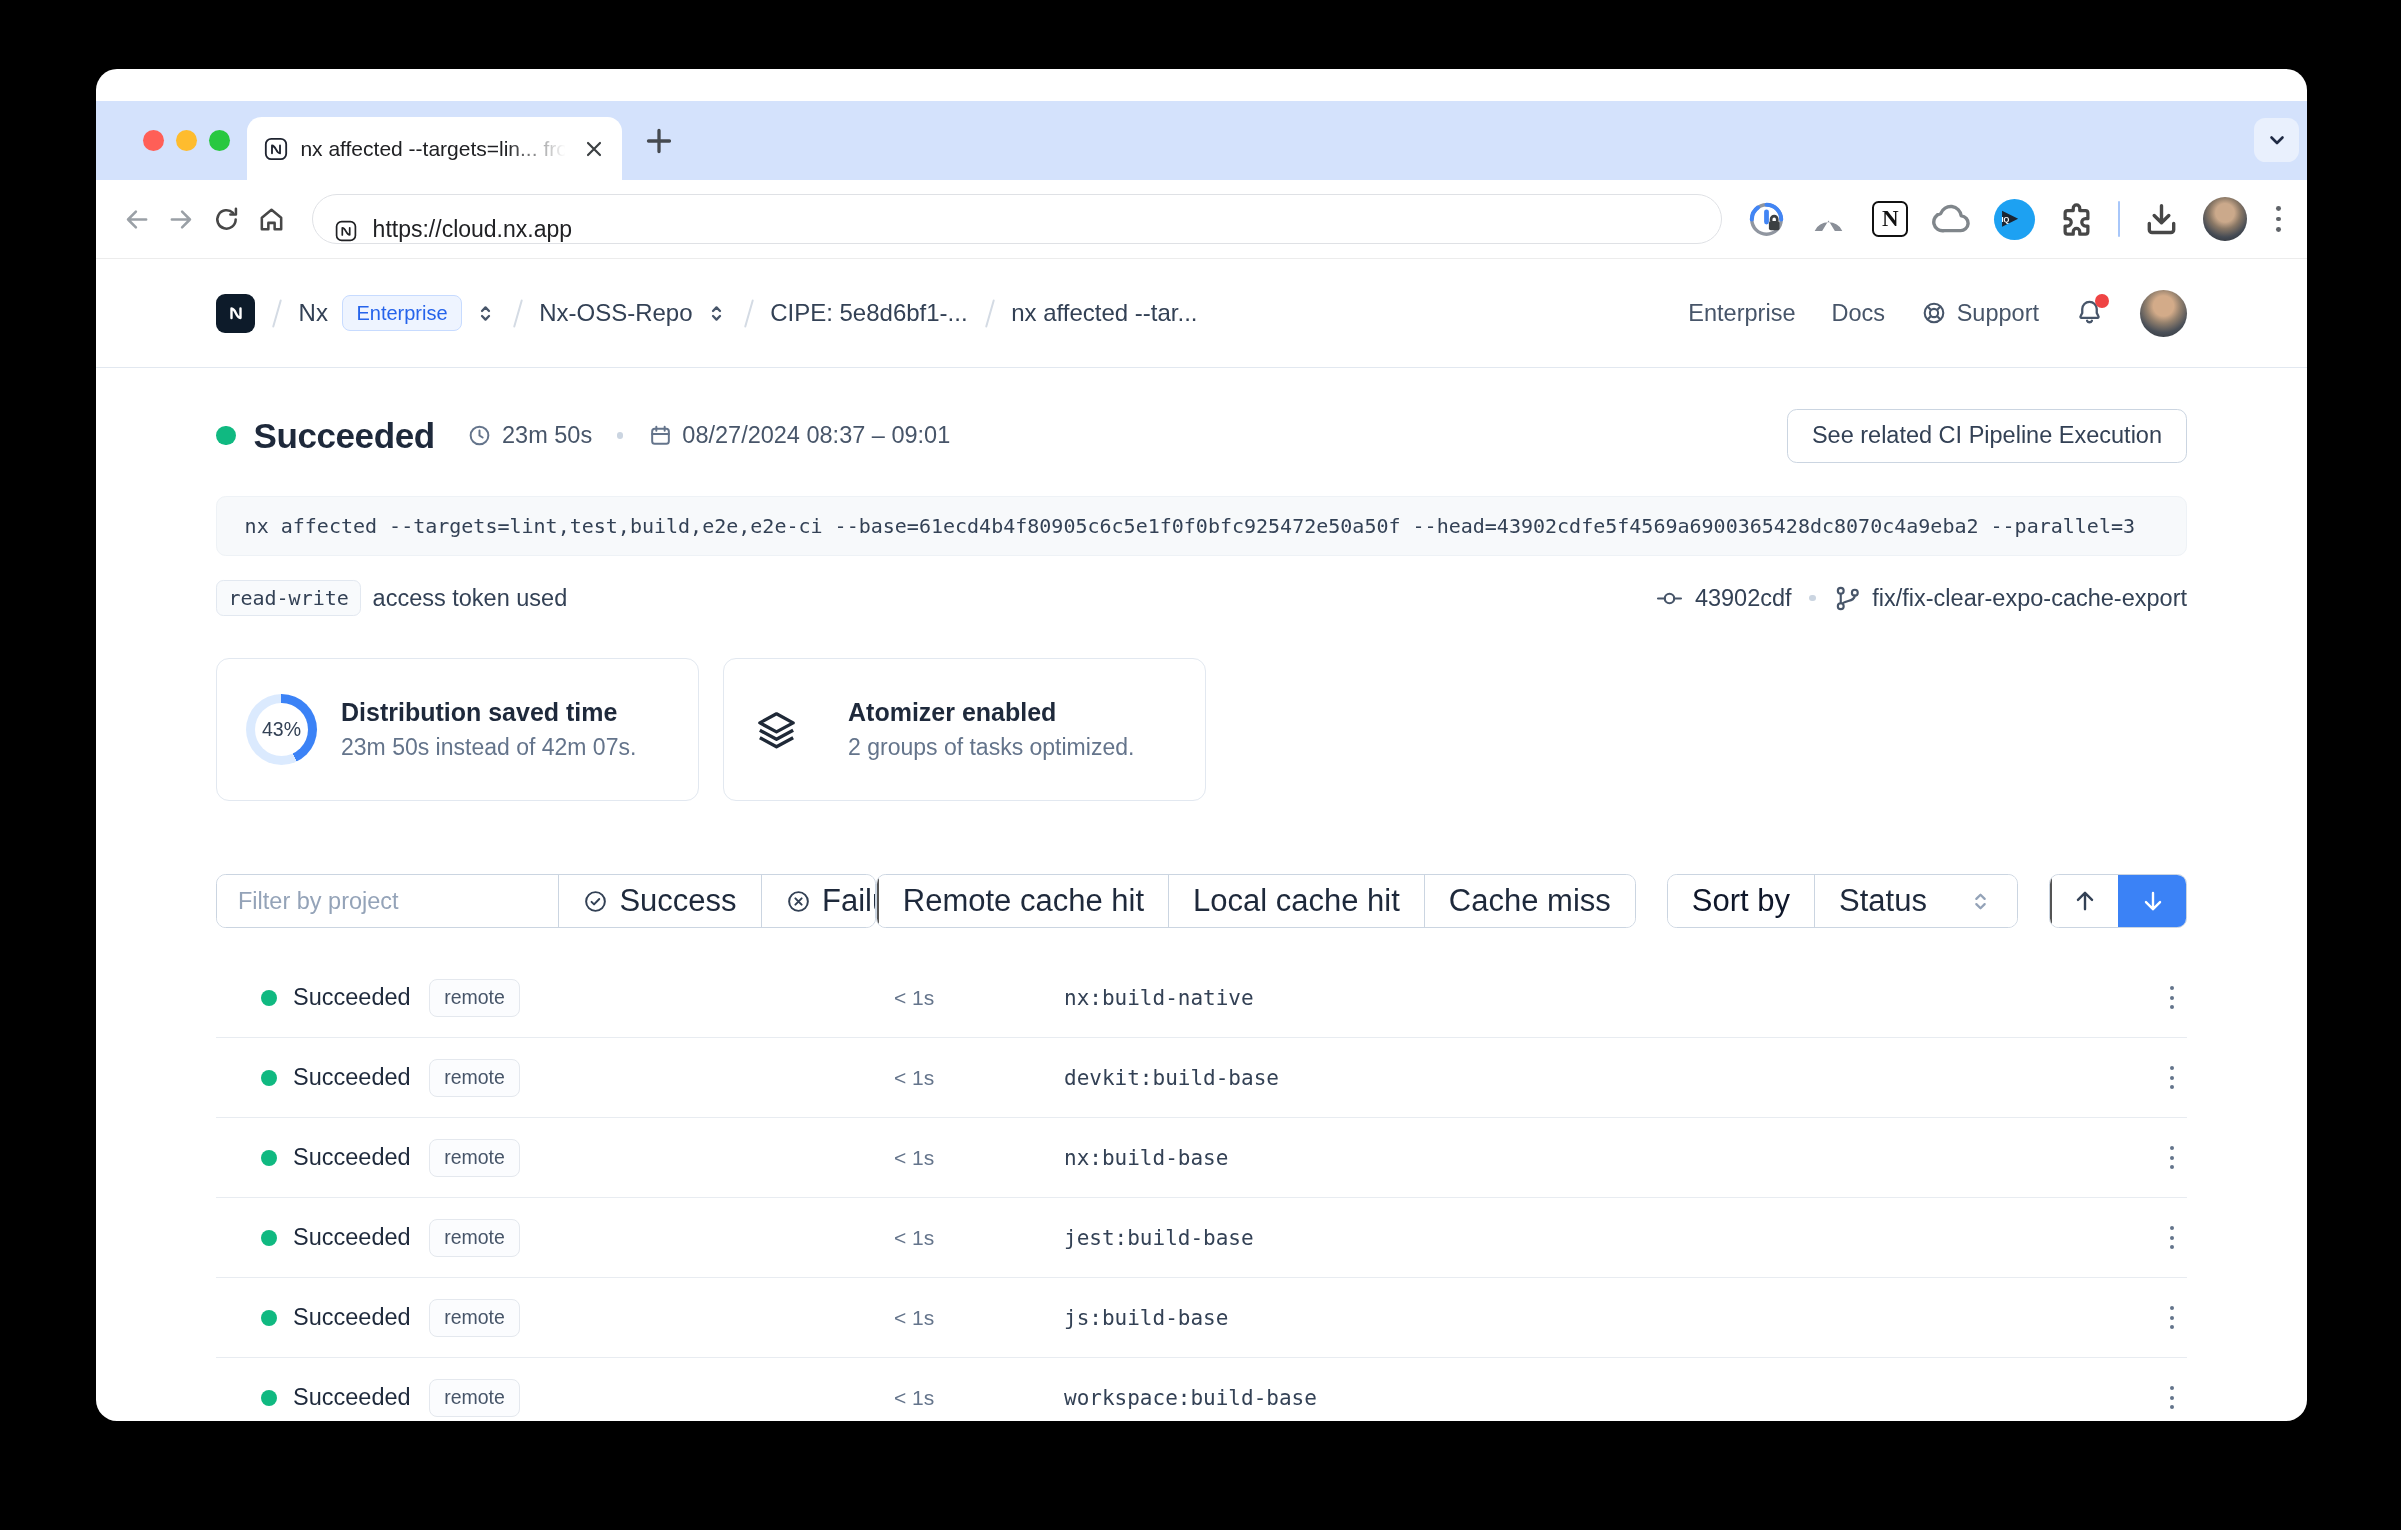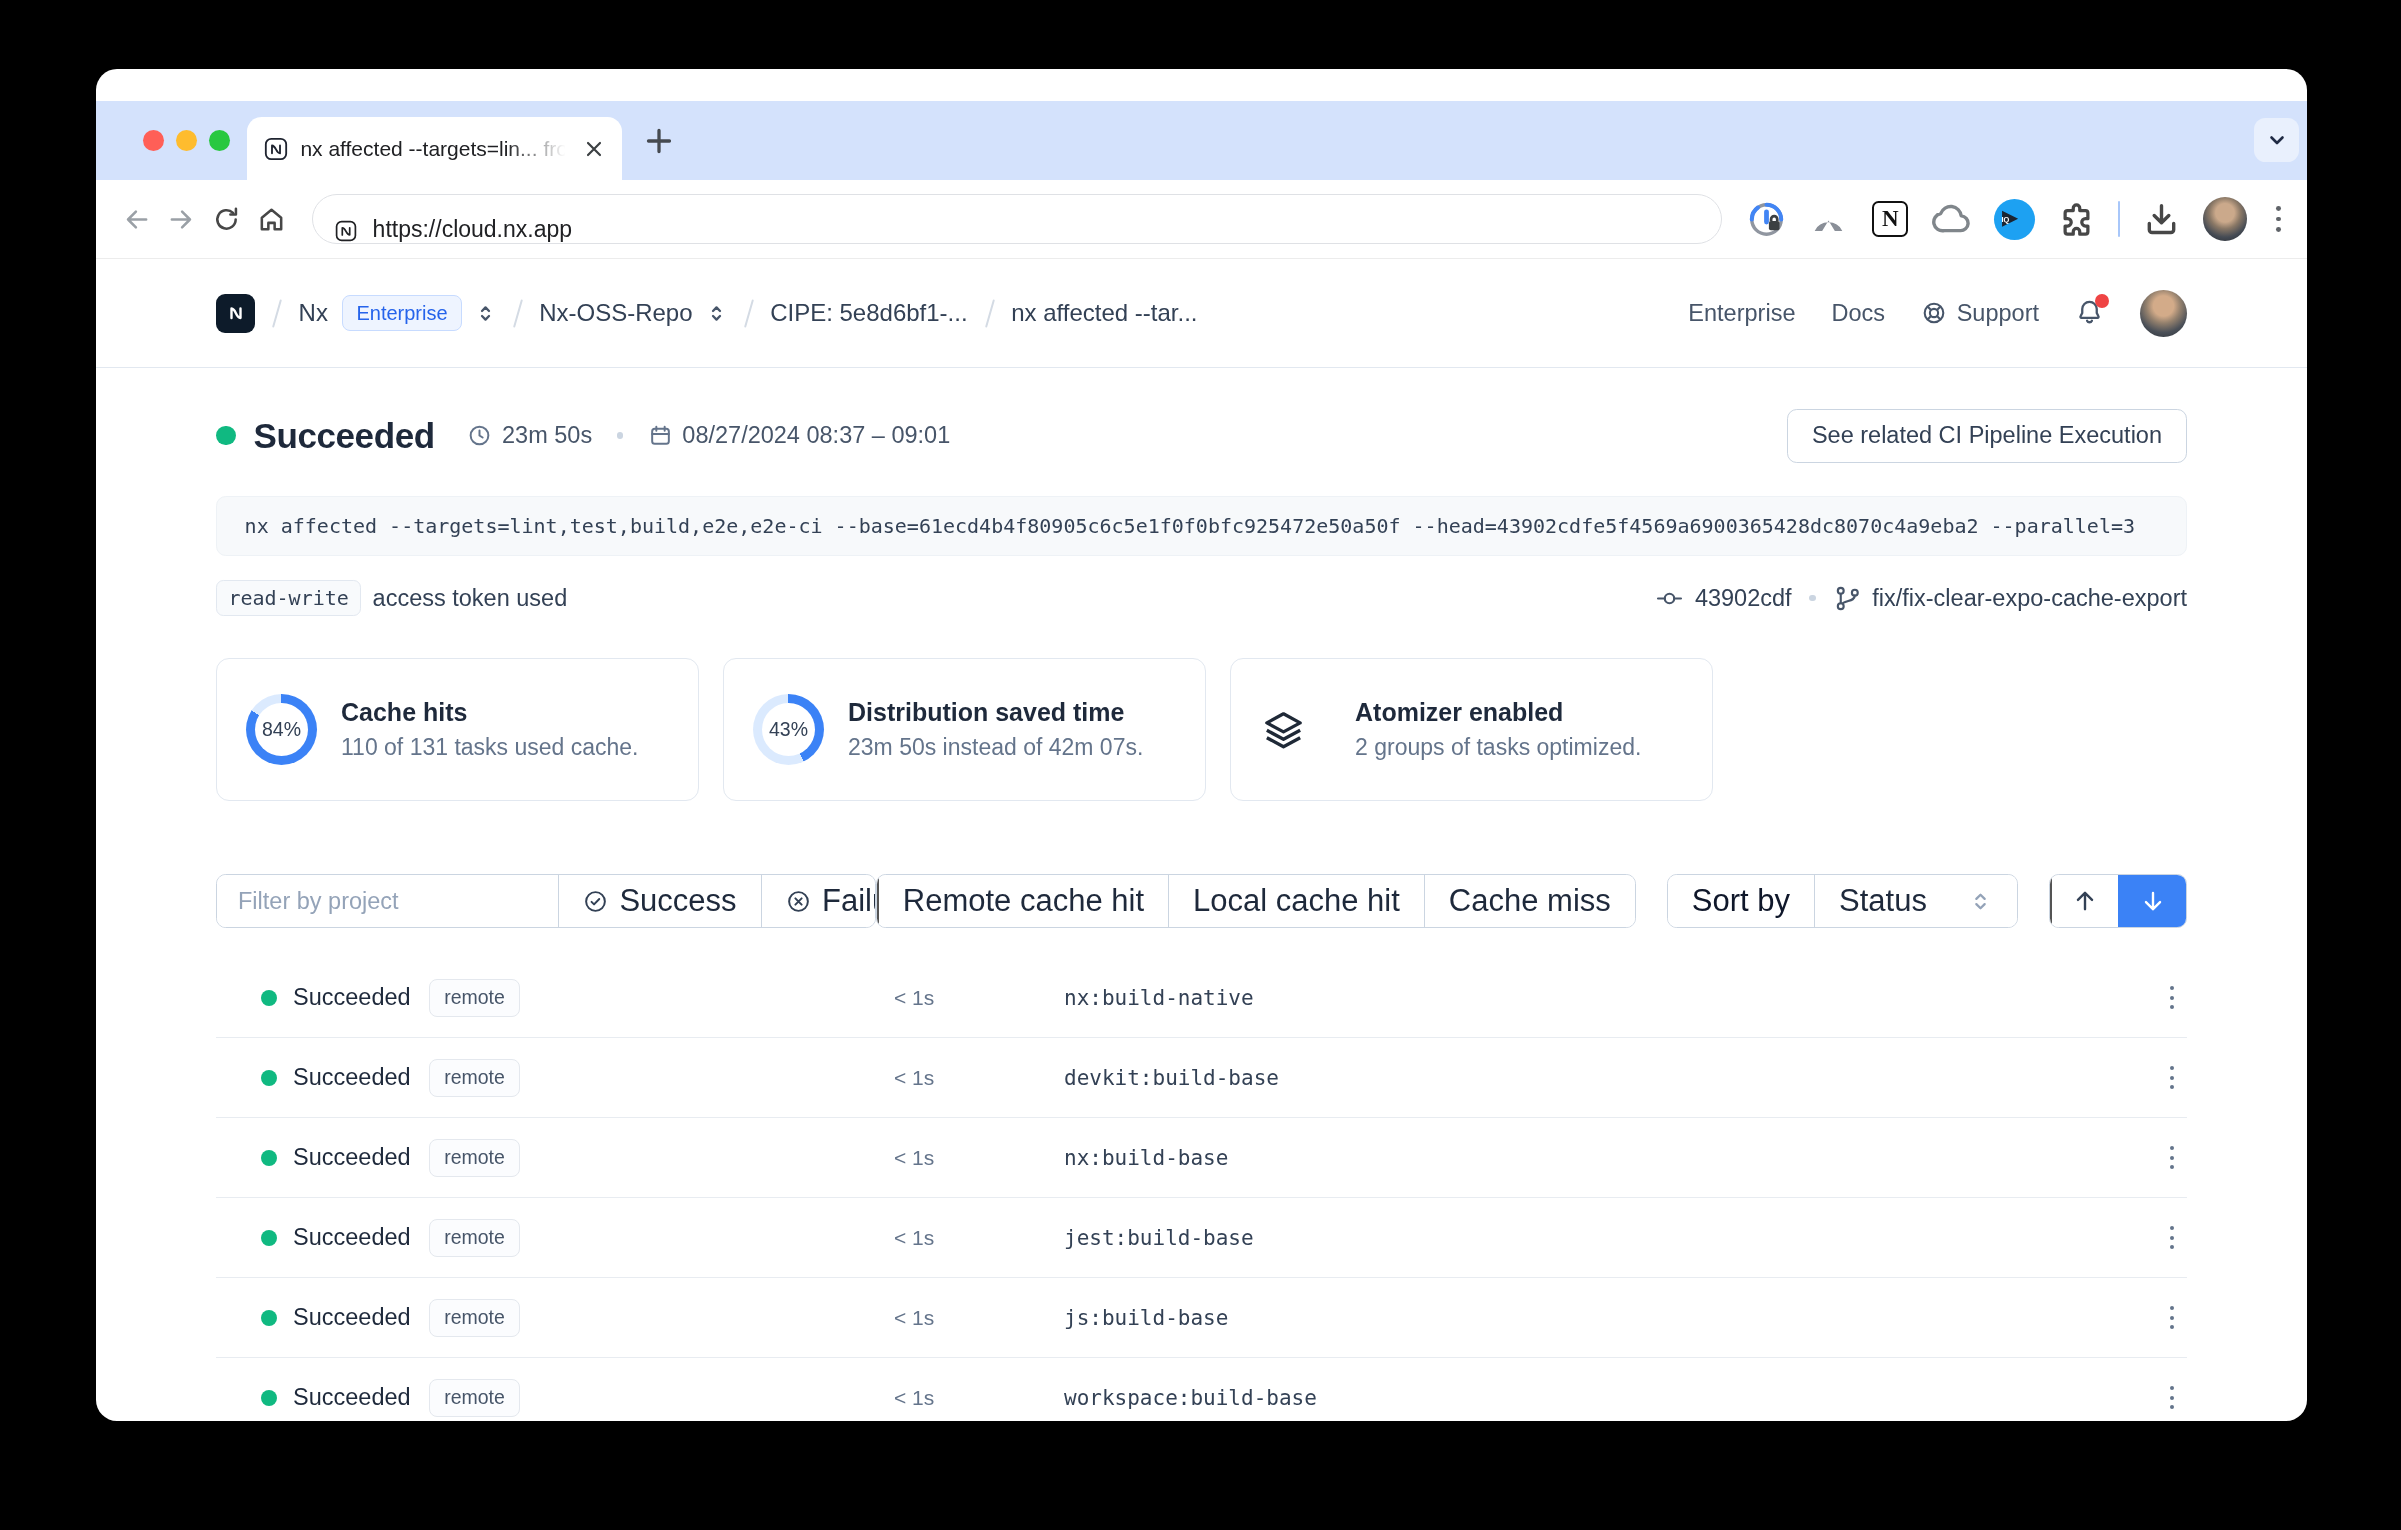--- a/index.html
+++ b/index.html
@@ -314,29 +314,20 @@
             <circle cx="18.5" cy="6.8" r="2.6"></circle>
             <path d="M6 7.8v8.4"></path>
             <path d="M18.5 9.4c0 4.8-6 4.2-10.3 6.5"></path>
           </svg>
         <span>fix/fix-clear-expo-cache-export</span>
       </span>
     </div>
 
     <div class="cards">
       <div class="card">
-        <span class="donut" style="background: conic-gradient(rgb(59, 130, 246) 84%, rgb(219, 234, 254) 0deg);">
-            <b>84%</b>
-          </span>
-        <span>
-          <div class="card-title">Cache hits</div>
-          <div class="card-sub">110 of 131 tasks used cache.</div>
-        </span>
-      </div>
-      <div class="card">
         <span class="donut" style="background: conic-gradient(rgb(59, 130, 246) 43%, rgb(219, 234, 254) 0deg);">
             <b>43%</b>
           </span>
         <span>
           <div class="card-title">Distribution saved time</div>
           <div class="card-sub">23m 50s instead of 42m 07s.</div>
         </span>
       </div>
       <div class="card">
         <span class="card-icon">

